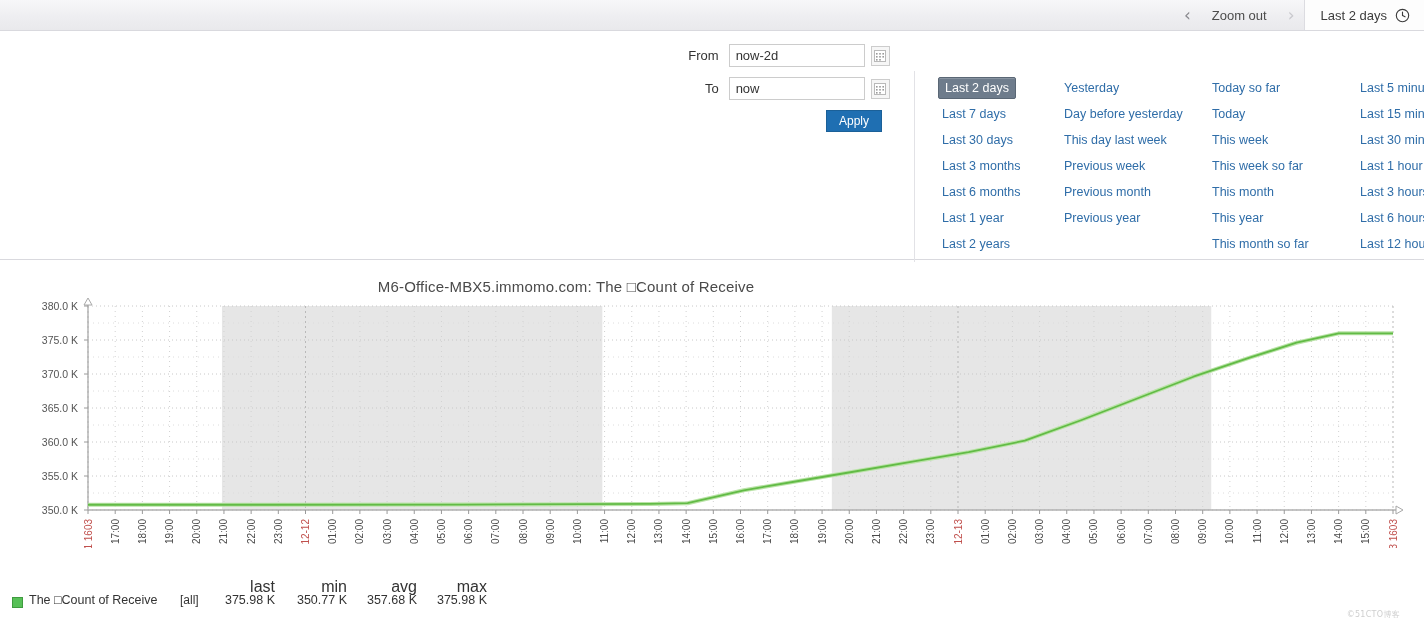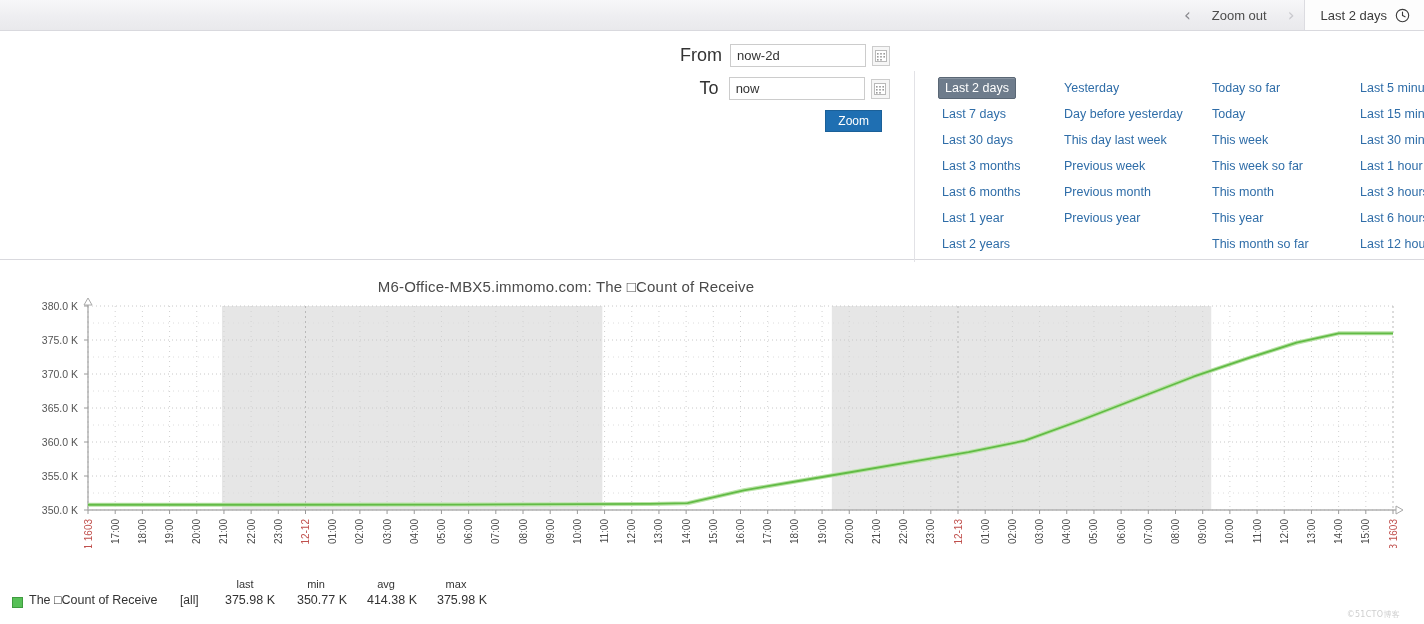--- a/index.html
+++ b/index.html
@@ -46,21 +46,21 @@
     position:absolute; left:0; top:31px; width:1424px; height:229px;
     background:#ffffff;
     border-bottom:1px solid #d9d9de;
   }
   .picker-inner { position:relative; width:100%; height:100%; }
 
   .abs-col { position:absolute; left:680px; top:13px; width:210px; }
   .fld-row { display:flex; align-items:center; margin-bottom:10px; }
   .fld-label {
     width:40px; text-align:right; margin-right:10px;
-    font-size:18px; color:#333;
+    font-size:13px; color:#333;
   }
   .fld-input {
     width:136px; height:23px;
     border:1px solid #cccccc; background:#fff;
     font-family:"Liberation Sans", sans-serif; font-size:13px; color:#333;
     padding:0 6px; outline:none;
   }
   .cal-btn {
     width:20px; height:20px; margin-left:6px;
     border:1px solid #cccccc; background:#f6f6f6;
@@ -125,21 +125,21 @@
   }
   .lg-swatch {
     position:absolute; left:12px; top:4px; width:11px; height:11px;
     background:#57c057; border:1px solid #3f9b3f;
   }
   .lg-name {
     position:absolute; left:29px; top:0px; font-size:12.5px; color:#333;
     white-space:nowrap;
   }
   .lg-all { position:absolute; left:180px; top:0px; font-size:12px; color:#333; }
-  .col-head { position:absolute; top:0; font-size:11px; color:#333; text-align:center; }
+  .col-head { position:absolute; top:0; font-size:16px; color:#333; text-align:right; }
   .col-val  { position:absolute; top:0; font-size:12.5px; color:#333; text-align:right; }
 
   .watermark {
     position:absolute; right:24px; bottom:4px;
     font-size:8px; color:#cfcfcf; letter-spacing:.3px;
     font-family:"DejaVu Sans", sans-serif;
   }
 </style>
 </head>
 <body>
@@ -207,21 +207,21 @@
                 <rect x="5.2" y="6" width="1.6" height="1.6"></rect>
                 <rect x="8.4" y="6" width="1.6" height="1.6"></rect>
               <rect x="2" y="9" width="1.6" height="1.6"></rect>
                 <rect x="5.2" y="9" width="1.6" height="1.6"></rect>
             </g>
           </svg>
         </div>
       </div>
 
       <div class="apply-row">
-        <button class="apply-btn">Zoom</button>
+        <button class="apply-btn">Apply</button>
       </div>
     </div>
 
     <div class="vdiv"></div>
 
     <div class="ranges">
 
       <div class="range-col">
         <div class="range-item selected">Last 2 days</div>
         <div class="range-item">Last 7 days</div>
@@ -464,19 +464,19 @@
       <span class="col-head" style="left:285px;width:62px;">min</span>
       <span class="col-head" style="left:355px;width:62px;">avg</span>
       <span class="col-head" style="left:425px;width:62px;">max</span>
     </div>
     <div class="legend-row">
       <span class="lg-swatch"></span>
       <span class="lg-name">The □Count of Receive</span>
       <span class="lg-all">[all]</span>
       <span class="col-val" style="left:215px;width:60px;">375.98 K</span>
       <span class="col-val" style="left:285px;width:62px;">350.77 K</span>
-      <span class="col-val" style="left:355px;width:62px;">414.38 K</span>
+      <span class="col-val" style="left:355px;width:62px;">357.68 K</span>
       <span class="col-val" style="left:425px;width:62px;">375.98 K</span>
     </div>
   </div>
 
   <div class="watermark">©51CTO博客</div>
 </div>
 
 </body></html>

